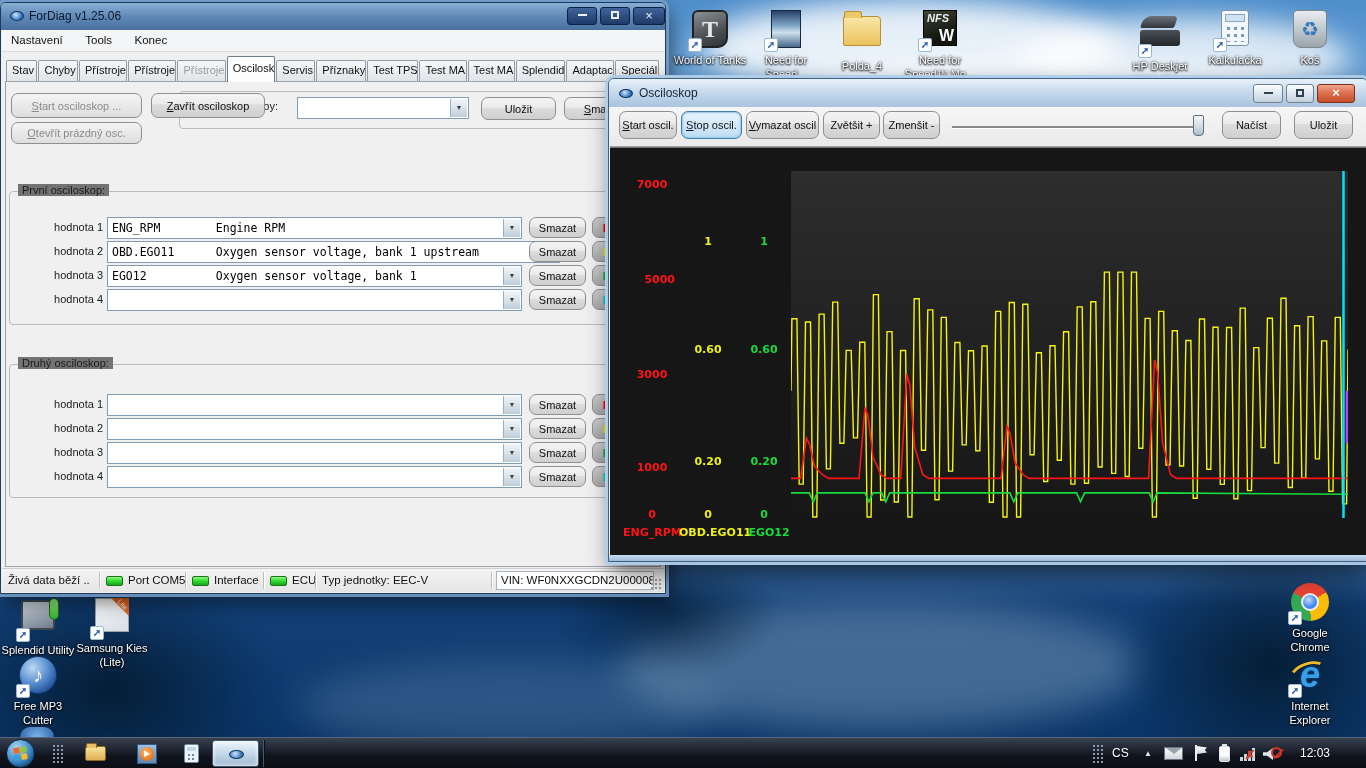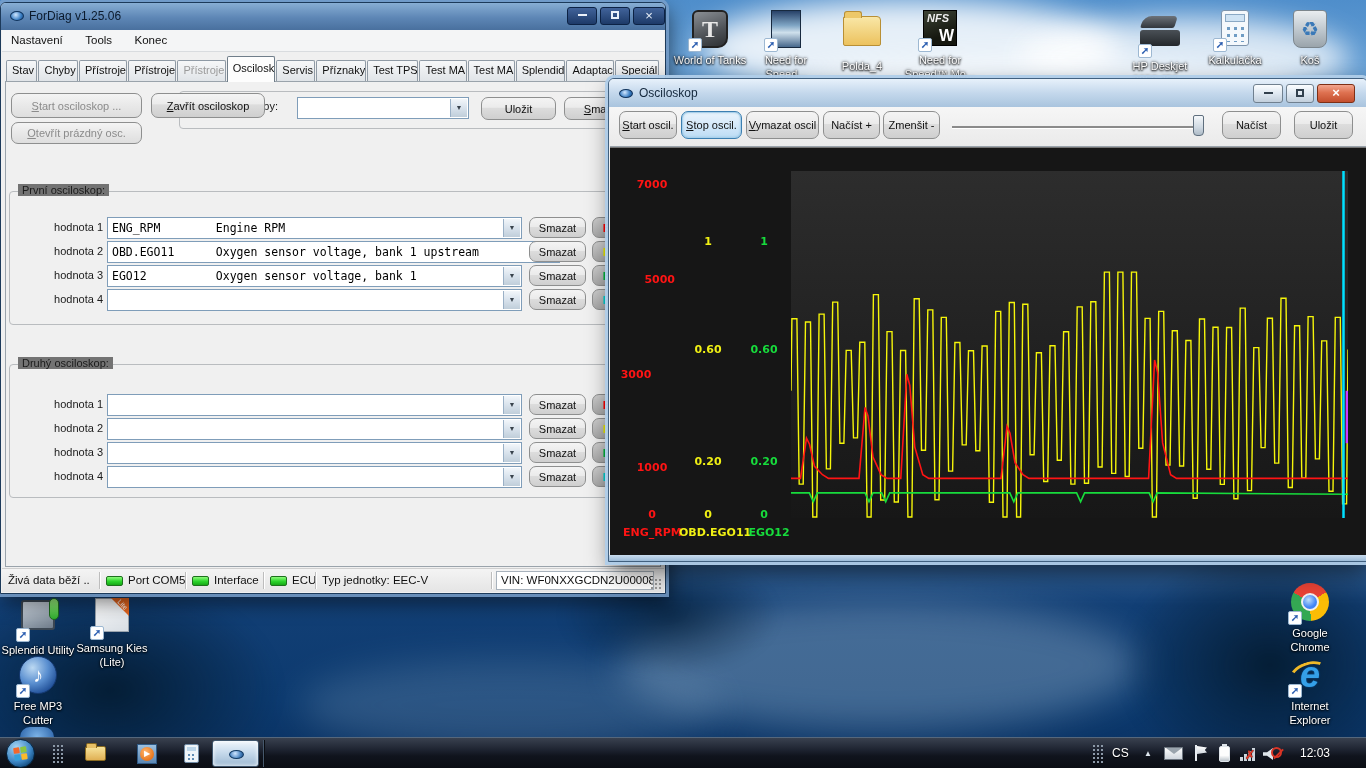--- a/index.html
+++ b/index.html
@@ -378,41 +378,41 @@
     <span class="appicon"></span>
     <span class="title">Osciloskop</span>
     <span class="capbtn-lite" style="left:644px; width:30px;"><span style="display:inline-block;width:9px;border-bottom:2px solid #32404d;margin-bottom:3px;"></span></span>
     <span class="capbtn-lite" style="left:677px; width:28px;"><span style="display:inline-block;width:8px;height:8px;border:2px solid #32404d;margin-top:3px;"></span></span>
     <span class="capbtn-lite capbtn-close" style="left:708px; width:38px; font-size:13px; line-height:16px; font-weight:bold;">×</span>
   </div>
   <div class="toolbar">
     <button class="btn u1 tbtn" style="left:9px; width:58px;">Start oscil.</button>
     <button class="btn u1 tbtn focused" style="left:71px; width:61px;">Stop oscil.</button>
     <button class="btn u1 tbtn" style="left:136px; width:73px;">Vymazat oscil</button>
-    <button class="btn tbtn" style="left:213px; width:57px;">Načíst +</button>
+    <button class="btn tbtn" style="left:213px; width:57px;">Zvětšit +</button>
     <button class="btn tbtn" style="left:273px; width:57px;">Zmenšit -</button>
     <span class="slider-track" style="left:342px; top:19px; width:250px;"></span>
     <span class="slider-thumb" style="left:583px; top:8px;"></span>
     <button class="btn tbtn" style="left:612px; width:59px;">Načíst</button>
     <button class="btn tbtn" style="left:684px; width:59px;">Uložit</button>
   </div>
   <div class="client"></div>
 
   <div id="plotbg"></div>
   <svg id="trace-svg" width="557" height="347" viewBox="0 0 557 347">
       <polyline points="0.0,219.8 0.9,147.7 5.9,147.7 8.2,313.1 12.2,313.1 14.5,151.0 19.5,151.0 21.8,346.0 25.8,346.0 28.1,143.1 33.1,143.1 35.4,297.9 39.4,297.9 41.7,131.1 46.7,131.1 48.9,272.3 52.9,272.3 55.2,179.4 60.2,179.4 62.5,266.9 66.5,266.9 68.8,171.2 73.8,171.2 76.1,346.0 80.1,346.0 82.4,123.6 87.4,123.6 89.7,329.0 93.7,329.0 96.0,160.6 101.0,160.6 103.3,331.0 107.3,331.0 109.6,179.5 114.6,179.5 116.9,346.0 120.9,346.0 123.2,127.8 128.2,127.8 130.5,279.3 134.5,279.3 136.8,138.9 141.8,138.9 144.0,328.7 148.0,328.7 150.3,146.4 155.3,146.4 157.6,300.1 161.6,300.1 163.9,171.5 168.9,171.5 171.2,273.9 175.2,273.9 177.5,179.7 182.5,179.7 184.8,279.8 188.8,279.8 191.1,175.0 196.1,175.0 198.4,331.2 202.4,331.2 204.7,140.4 209.7,140.4 212.0,346.0 216.0,346.0 218.3,131.5 223.3,131.5 225.6,346.0 229.6,346.0 231.8,133.2 236.8,133.2 239.1,283.8 243.1,283.8 245.4,181.7 250.4,181.7 252.7,310.5 256.7,310.5 259.0,174.8 264.0,174.8 266.3,289.3 270.3,289.3 272.6,160.7 277.6,160.7 279.9,313.1 283.9,313.1 286.2,135.9 291.2,135.9 293.5,312.2 297.5,312.2 299.8,130.8 304.8,130.8 307.1,296.0 311.1,296.0 313.4,101.1 318.4,101.1 320.7,302.4 324.7,302.4 326.9,101.1 331.9,101.1 334.2,305.5 338.2,305.5 340.5,101.1 345.5,101.1 347.8,277.3 351.8,277.3 354.1,147.4 359.1,147.4 361.4,346.0 365.4,346.0 367.7,140.4 372.7,140.4 375.0,294.1 379.0,294.1 381.3,159.7 386.3,159.7 388.6,295.0 392.6,295.0 394.9,169.5 399.9,169.5 402.2,327.2 406.2,327.2 408.5,148.0 413.5,148.0 415.8,298.2 419.8,298.2 422.0,156.3 427.0,156.3 429.3,313.4 433.3,313.4 435.6,156.5 440.6,156.5 442.9,327.7 446.9,327.7 449.2,137.1 454.2,137.1 456.5,319.6 460.5,319.6 462.8,176.6 467.8,176.6 470.1,276.6 474.1,276.6 476.4,147.3 481.4,147.3 483.7,292.1 487.7,292.1 490.0,127.3 495.0,127.3 497.3,316.5 501.3,316.5 503.6,154.7 508.6,154.7 510.8,306.9 514.8,306.9 517.1,145.6 522.1,145.6 524.4,287.9 528.4,287.9 530.7,169.9 535.7,169.9 538.0,320.2 542.0,320.2 544.3,146.4 549.3,146.4 551.6,332.9 555.6,332.9 557.0,178.4" fill="none" stroke="#f5f50a" stroke-width="1.4"></polyline>
       <polyline points="0.0,307.4 9.5,307.4 15.5,267.2 18.5,273.2 23.5,295.4 31.5,303.7 37.5,307.4 68.0,307.4 74.0,236.4 77.0,244.9 82.0,286.1 90.0,303.7 96.0,307.4 109.8,307.4 115.8,203.2 118.8,214.4 123.8,276.2 131.8,303.7 137.8,307.4 210.0,307.4 216.0,255.3 219.0,262.3 224.0,291.8 232.0,303.7 238.0,307.4 357.6,307.4 363.6,189.0 366.6,201.3 371.6,271.9 379.6,303.7 385.6,307.4 557.0,307.4" fill="none" stroke="#ff1414" stroke-width="1.6"></polyline>
       <polyline points="0.0,321.9 18.3,321.9 22.3,330.8 26.3,321.9 74.0,321.9 78.0,330.8 82.0,321.9 90.7,321.9 94.7,330.8 98.7,321.9 218.8,321.9 222.8,330.8 226.8,321.9 285.6,321.9 289.6,330.8 293.6,321.9 358.1,321.9 362.1,330.8 366.1,321.9 557.0,323.3" fill="none" stroke="#17dc3c" stroke-width="1.6"></polyline>
       <polyline points="552.5,0.0 552.5,347.0" fill="none" stroke="#00e0ff" stroke-width="2.5"></polyline>
       <polyline points="555.9,219.8 555.9,272.2" fill="none" stroke="#c83cff" stroke-width="2.5"></polyline>
     </svg>
 
   <span class="tick red" style="left:20px; top:99px;">7000</span>
   <span class="tick red" style="left:20px; top:194px;text-align:right;">5000</span>
-  <span class="tick red" style="left:4px; top:289px;">3000</span>
+  <span class="tick red" style="left:20px; top:289px;">3000</span>
   <span class="tick red" style="left:20px; top:382px;">1000</span>
   <span class="tick red" style="left:20px; top:429px;">0</span>
 
   <span class="tick yellow" style="left:76px; top:156px;">1</span>
   <span class="tick yellow" style="left:76px; top:264px;">0.60</span>
   <span class="tick yellow" style="left:76px; top:376px;">0.20</span>
   <span class="tick yellow" style="left:76px; top:429px;">0</span>
 
   <span class="tick green" style="left:132px; top:156px;">1</span>
   <span class="tick green" style="left:132px; top:264px;">0.60</span>

